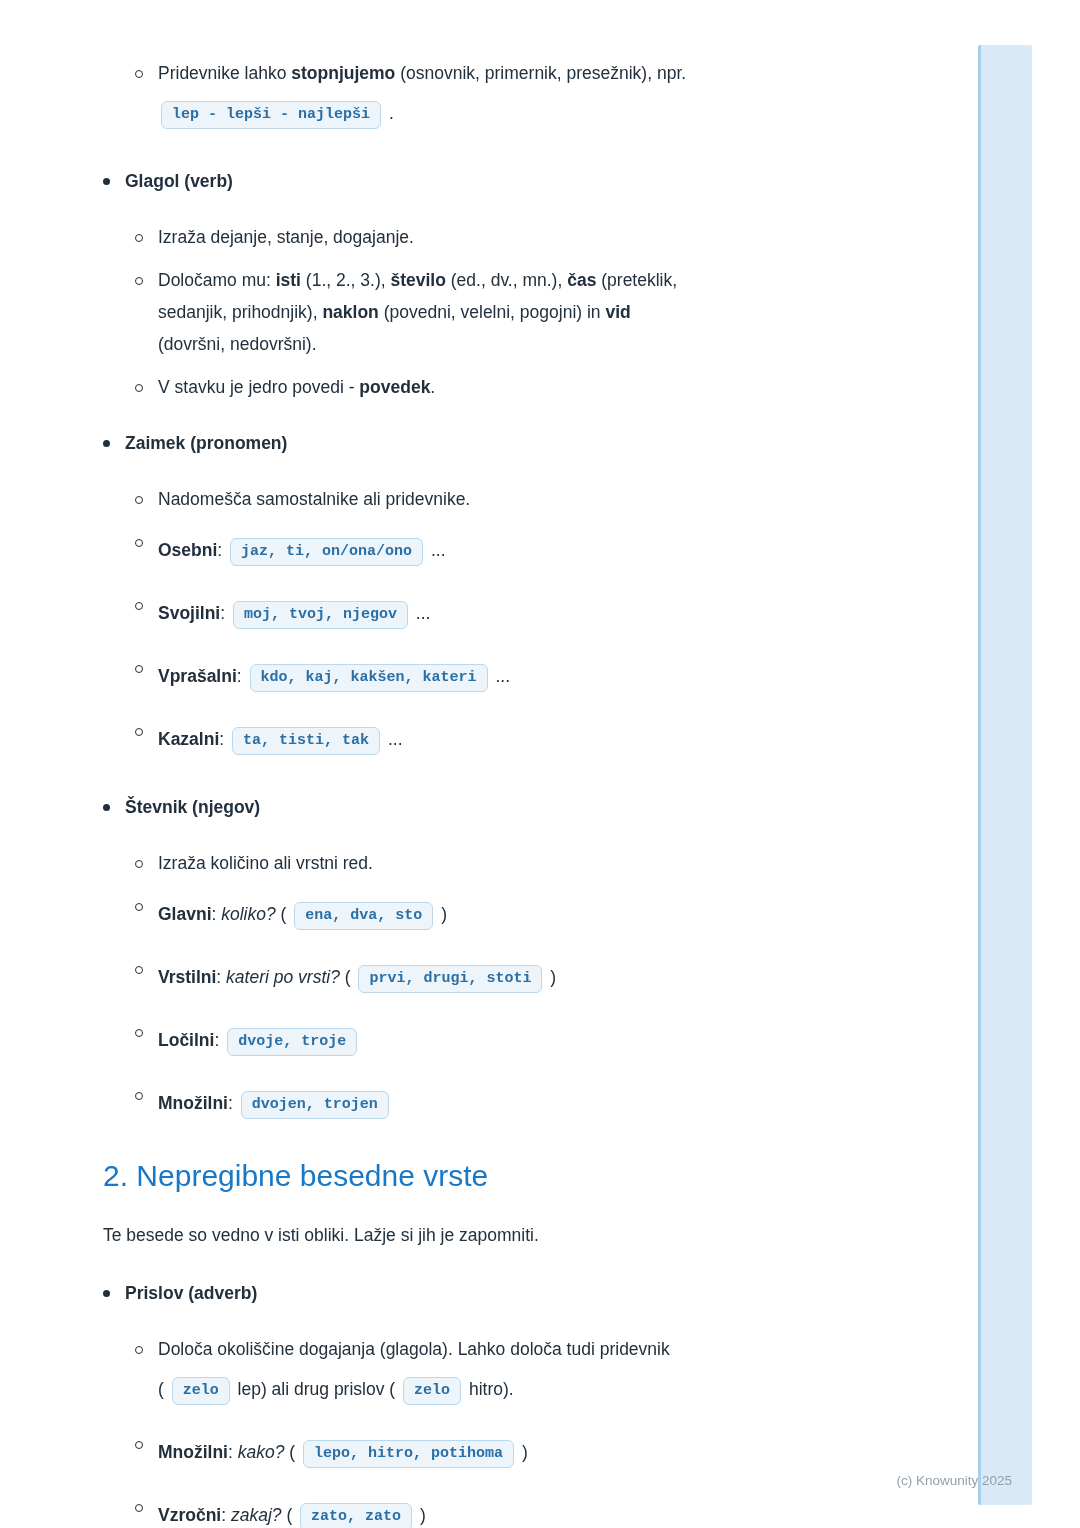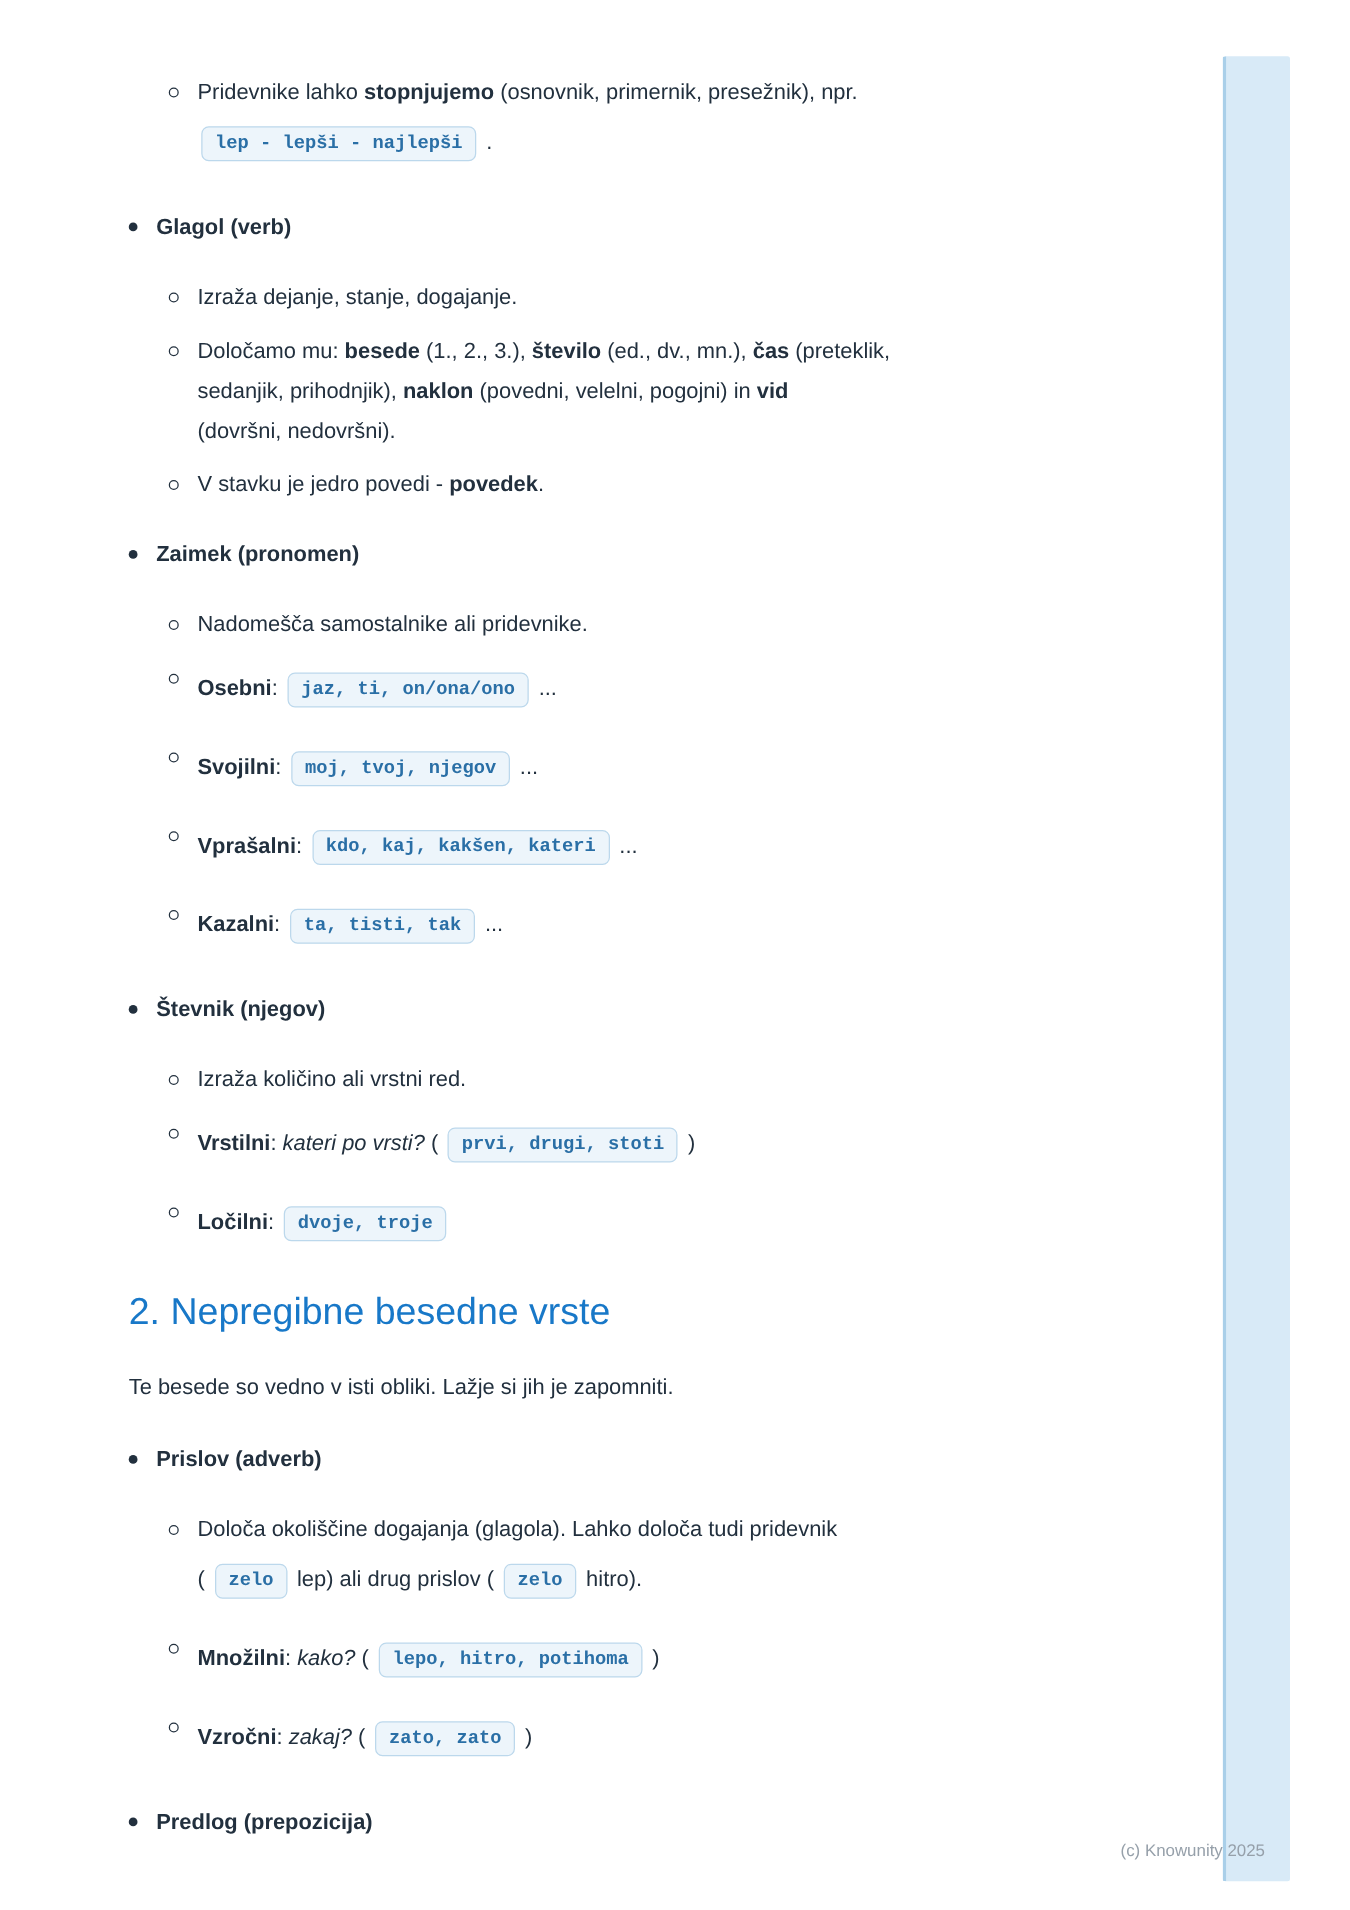--- a/index.html
+++ b/index.html
@@ -93,21 +93,21 @@
       <div class="li main">
         <span class="marker dot"></span>
         <span class="txt"><strong>Glagol (verb)</strong></span>
       </div>
       <div class="li sub">
         <span class="marker circle"></span>
         <span class="txt">Izraža dejanje, stanje, dogajanje.</span>
       </div>
       <div class="li sub">
         <span class="marker circle"></span>
-        <span class="txt">Določamo mu: <strong>besede</strong> (1., 2., 3.), <strong>število</strong> (ed., dv., mn.), <strong>čas</strong> (preteklik,<br>sedanjik, prihodnjik), <strong>naklon</strong> (povedni, velelni, pogojni) in <strong>vid</strong><br>(dovršni, nedovršni).</span>
+        <span class="txt">Določamo mu: <strong>isti</strong> (1., 2., 3.), <strong>število</strong> (ed., dv., mn.), <strong>čas</strong> (preteklik,<br>sedanjik, prihodnjik), <strong>naklon</strong> (povedni, velelni, pogojni) in <strong>vid</strong><br>(dovršni, nedovršni).</span>
       </div>
       <div class="li sub">
         <span class="marker circle"></span>
         <span class="txt">V stavku je jedro povedi - <strong>povedek</strong>.</span>
       </div>
       <div class="li main">
         <span class="marker dot"></span>
         <span class="txt"><strong>Zaimek (pronomen)</strong></span>
       </div>
       <div class="li sub">
@@ -133,25 +133,33 @@
       <div class="li main">
         <span class="marker dot"></span>
         <span class="txt"><strong>Števnik (njegov)</strong></span>
       </div>
       <div class="li sub">
         <span class="marker circle"></span>
         <span class="txt">Izraža količino ali vrstni red.</span>
       </div>
       <div class="li sub">
         <span class="marker circle"></span>
+        <span class="txt"><strong>Glavni</strong>: <em>koliko?</em> ( <code class="chip">ena, dva, sto</code> )</span>
+      </div>
+      <div class="li sub">
+        <span class="marker circle"></span>
         <span class="txt"><strong>Vrstilni</strong>: <em>kateri po vrsti?</em> ( <code class="chip">prvi, drugi, stoti</code> )</span>
       </div>
       <div class="li sub">
         <span class="marker circle"></span>
         <span class="txt"><strong>Ločilni</strong>: <code class="chip">dvoje, troje</code></span>
+      </div>
+      <div class="li sub">
+        <span class="marker circle"></span>
+        <span class="txt"><strong>Množilni</strong>: <code class="chip">dvojen, trojen</code></span>
       </div>
       <h2>2. Nepregibne besedne vrste</h2>
       <p>Te besede so vedno v isti obliki. Lažje si jih je zapomniti.</p>
       <div class="li main">
         <span class="marker dot"></span>
         <span class="txt"><strong>Prislov (adverb)</strong></span>
       </div>
       <div class="li sub">
         <span class="marker circle"></span>
         <span class="txt">Določa okoliščine dogajanja (glagola). Lahko določa tudi pridevnik<br>( <code class="chip">zelo</code> lep) ali drug prislov ( <code class="chip">zelo</code> hitro).</span>

